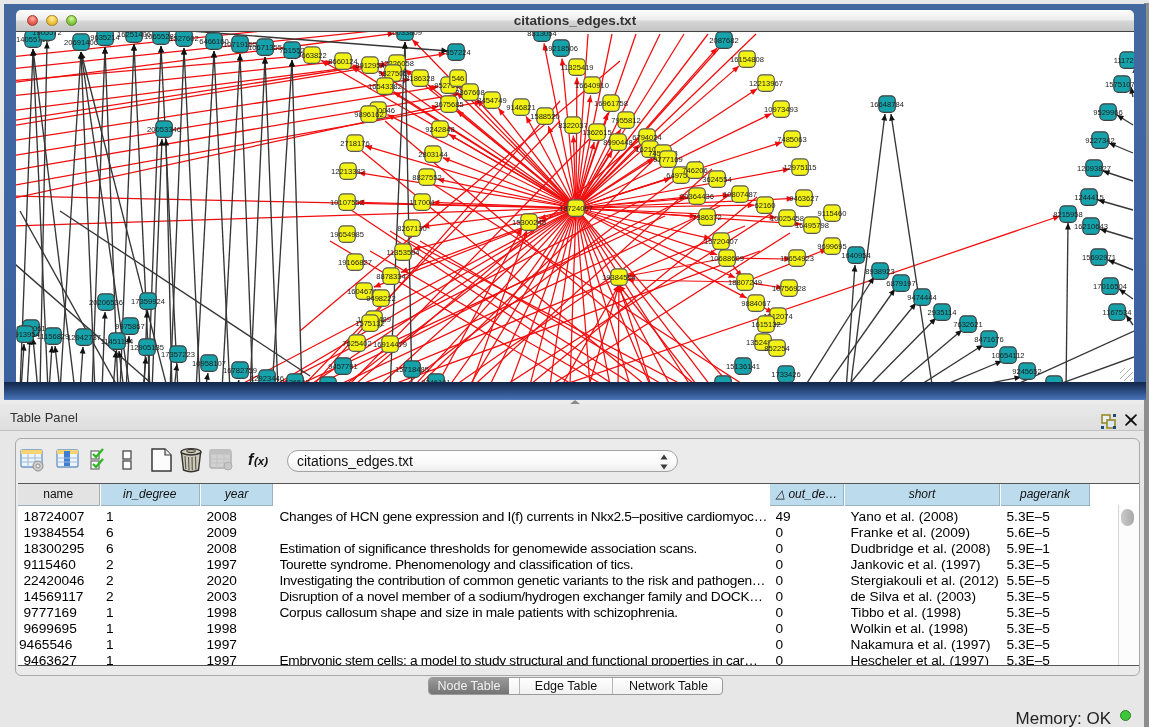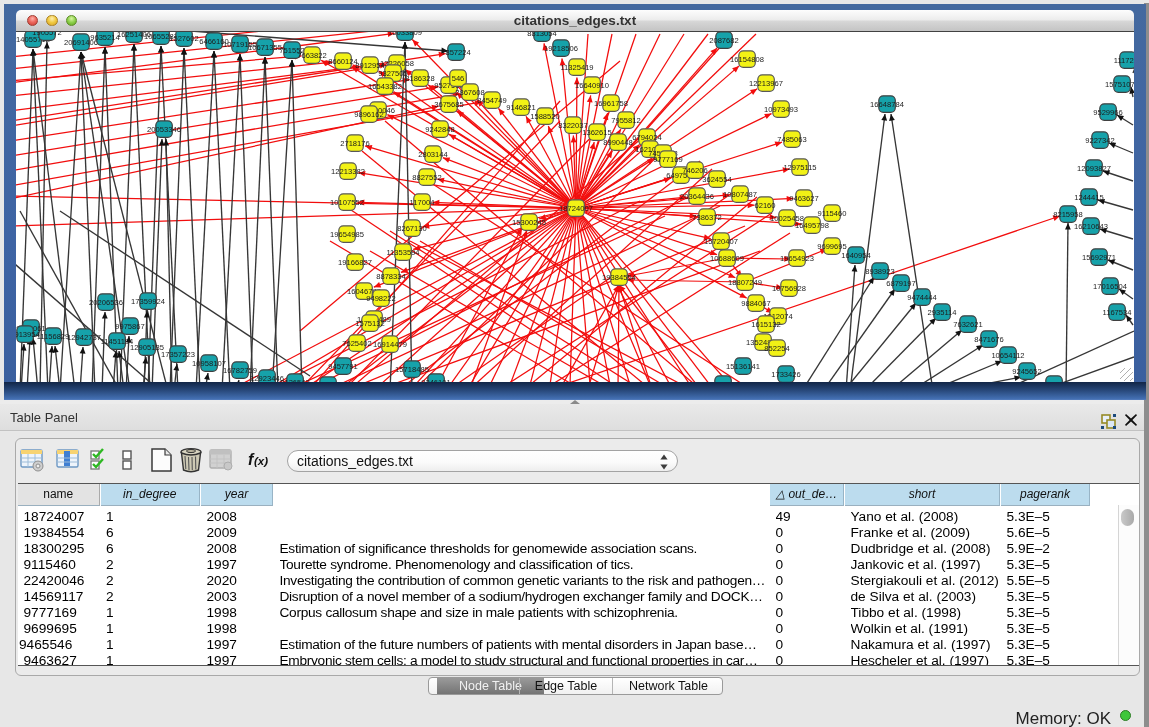--- a/index.html
+++ b/index.html
@@ -50,21 +50,21 @@
 .cell { position:absolute; top:0; height:16px; font-size:13.7px; color:#000;
   line-height:15.8px; white-space:nowrap; overflow:hidden; }
 #vsb { position:absolute; left:1118px; top:505px; width:21px; height:160px; background:#fcfcfc; border-left:1px solid #d5d5d5; }
 #vsbth { position:absolute; left:1121px; top:509px; width:13px; height:17px; border-radius:6.5px;
   background:linear-gradient(90deg,#c9c9c9,#a9a9a9); }
 
 #tabs { position:absolute; left:428px; top:677px; width:295px; height:17.5px;
   border:1px solid #9a9a9a; border-radius:4px; overflow:hidden;
   background:linear-gradient(180deg,#ffffff,#f1f1f1); font-size:12.5px; }
 #tabs div { position:absolute; top:0; height:100%; text-align:center; line-height:16.5px; color:#111; }
-#seg1 { left:0; width:107px; background:linear-gradient(180deg,#9a9a9a,#747474); color:#f2f2f2 !important;margin-left:8px; }
+#seg1 { left:0; width:80px; background:linear-gradient(180deg,#9a9a9a,#747474); color:#f2f2f2 !important; }
 #seg2 { left:90px; width:93px; border-left:1px solid #b5b5b5; }
 #seg3 { left:183px; width:112px; border-left:1px solid #b5b5b5; }
 #mem { position:absolute; right:38px; top:709px; font-size:17px; color:#222; }
 #memdot { position:absolute; left:1120px; top:710px; width:11px; height:11px; border-radius:50%;
   background:#3ec63a; border:1px solid #2c7c24; }
 </style></head>
 <body>
 <div id="rightstrip"></div>
 <div id="frame">
   <div id="framebottom"></div>
@@ -810,40 +810,41 @@
   <div class="hcell hg" style="left:0px;width:81.5px">name</div>
     <div class="hcell hb" style="left:82.5px;width:99.5px">in_degree</div>
     <div class="hcell hb" style="left:183px;width:72px">year</div>
     <div class="hcell hb" style="left:752px;width:74px">△ out_de…</div>
     <div class="hcell hb" style="left:827px;width:155px">short</div>
     <div class="hcell hb" style="left:983px;width:89px">pagerank</div>
   <div class="trow" style="top:25px">
       <div class="cell" style="left:5.5px;width:75.5px">18724007</div>
       <div class="cell" style="left:88.0px;width:93.5px">1</div>
       <div class="cell" style="left:188.5px;width:66px">2008</div>
+      <div class="cell tc" style="left:261.5px;width:489px">Changes of HCN gene expression and I(f) currents in Nkx2.5–positive cardiomyoc…</div>
       <div class="cell" style="left:757.5px;width:68px">49</div>
       <div class="cell" style="left:832.5px;width:149px">Yano et al. (2008)</div>
       <div class="cell" style="left:988.5px;width:83px">5.3E–5</div>
     </div>
     <div class="trow" style="top:41px">
       <div class="cell" style="left:5.5px;width:75.5px">19384554</div>
       <div class="cell" style="left:88.0px;width:93.5px">6</div>
       <div class="cell" style="left:188.5px;width:66px">2009</div>
       <div class="cell" style="left:757.5px;width:68px">0</div>
       <div class="cell" style="left:832.5px;width:149px">Franke et al. (2009)</div>
       <div class="cell" style="left:988.5px;width:83px">5.6E–5</div>
     </div>
     <div class="trow" style="top:57px">
       <div class="cell" style="left:5.5px;width:75.5px">18300295</div>
       <div class="cell" style="left:88.0px;width:93.5px">6</div>
       <div class="cell" style="left:188.5px;width:66px">2008</div>
       <div class="cell tc" style="left:261.5px;width:489px">Estimation of significance thresholds for genomewide association scans.</div>
       <div class="cell" style="left:757.5px;width:68px">0</div>
       <div class="cell" style="left:832.5px;width:149px">Dudbridge et al. (2008)</div>
-      <div class="cell" style="left:988.5px;width:83px">5.9E–2</div>
+      <div class="cell" style="left:988.5px;width:83px">5.9E–1</div>
     </div>
     <div class="trow" style="top:73px">
       <div class="cell" style="left:5.5px;width:75.5px">9115460</div>
       <div class="cell" style="left:88.0px;width:93.5px">2</div>
       <div class="cell" style="left:188.5px;width:66px">1997</div>
       <div class="cell tc" style="left:261.5px;width:489px">Tourette syndrome. Phenomenology and classification of tics.</div>
       <div class="cell" style="left:757.5px;width:68px">0</div>
       <div class="cell" style="left:832.5px;width:149px">Jankovic et al. (1997)</div>
       <div class="cell" style="left:988.5px;width:83px">5.3E–5</div>
     </div>
@@ -872,28 +873,27 @@
       <div class="cell tc" style="left:261.5px;width:489px">Corpus callosum shape and size in male patients with schizophrenia.</div>
       <div class="cell" style="left:757.5px;width:68px">0</div>
       <div class="cell" style="left:832.5px;width:149px">Tibbo et al. (1998)</div>
       <div class="cell" style="left:988.5px;width:83px">5.3E–5</div>
     </div>
     <div class="trow" style="top:137px">
       <div class="cell" style="left:5.5px;width:75.5px">9699695</div>
       <div class="cell" style="left:88.0px;width:93.5px">1</div>
       <div class="cell" style="left:188.5px;width:66px">1998</div>
       <div class="cell" style="left:757.5px;width:68px">0</div>
-      <div class="cell" style="left:832.5px;width:149px">Wolkin et al. (1991)</div>
+      <div class="cell" style="left:832.5px;width:149px">Wolkin et al. (1998)</div>
       <div class="cell" style="left:988.5px;width:83px">5.3E–5</div>
     </div>
     <div class="trow" style="top:153px">
       <div class="cell" style="left:1px;width:75.5px">9465546</div>
       <div class="cell" style="left:88.0px;width:93.5px">1</div>
       <div class="cell" style="left:188.5px;width:66px">1997</div>
-      <div class="cell tc" style="left:261.5px;width:489px">Estimation of the future numbers of patients with mental disorders in Japan base…</div>
       <div class="cell" style="left:757.5px;width:68px">0</div>
       <div class="cell" style="left:832.5px;width:149px">Nakamura et al. (1997)</div>
       <div class="cell" style="left:988.5px;width:83px">5.3E–5</div>
     </div>
     <div class="trow" style="top:169px">
       <div class="cell" style="left:5.5px;width:75.5px">9463627</div>
       <div class="cell" style="left:88.0px;width:93.5px">1</div>
       <div class="cell" style="left:188.5px;width:66px">1997</div>
       <div class="cell tc" style="left:261.5px;width:489px">Embryonic stem cells: a model to study structural and functional properties in car…</div>
       <div class="cell" style="left:757.5px;width:68px">0</div>

